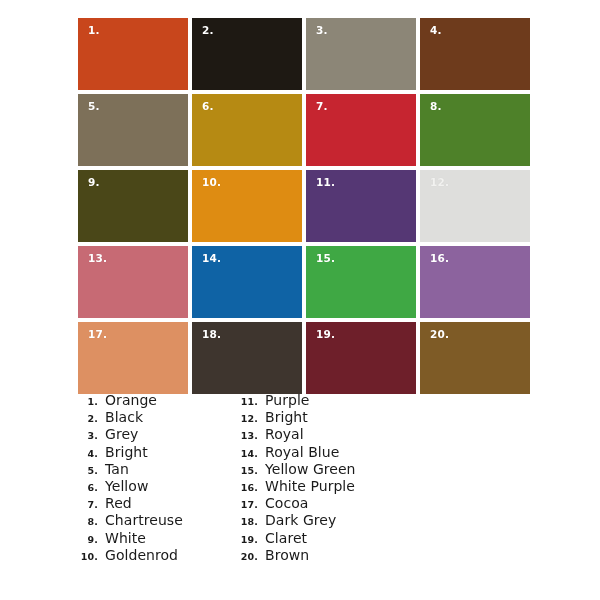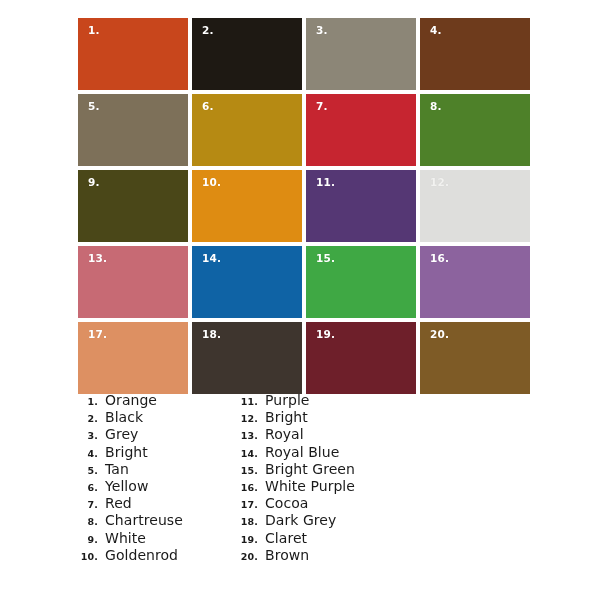--- a/index.html
+++ b/index.html
@@ -222,21 +222,21 @@
         <div class="legend-item">
           <span class="legend-num">13.</span>
           <span class="legend-label">Royal</span>
         </div>
         <div class="legend-item">
           <span class="legend-num">14.</span>
           <span class="legend-label">Royal Blue</span>
         </div>
         <div class="legend-item">
           <span class="legend-num">15.</span>
-          <span class="legend-label">Bright Green</span>
+          <span class="legend-label">Yellow Green</span>
         </div>
         <div class="legend-item">
           <span class="legend-num">16.</span>
           <span class="legend-label">White Purple</span>
         </div>
         <div class="legend-item">
           <span class="legend-num">17.</span>
           <span class="legend-label">Cocoa</span>
         </div>
         <div class="legend-item">

